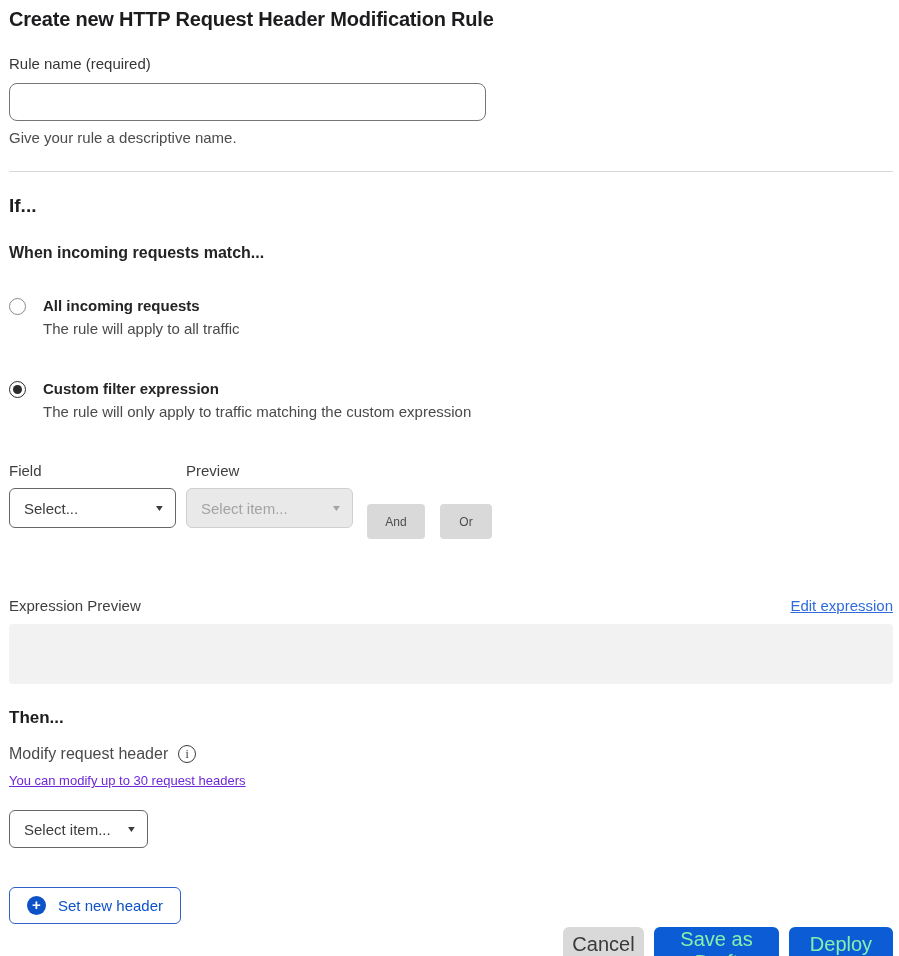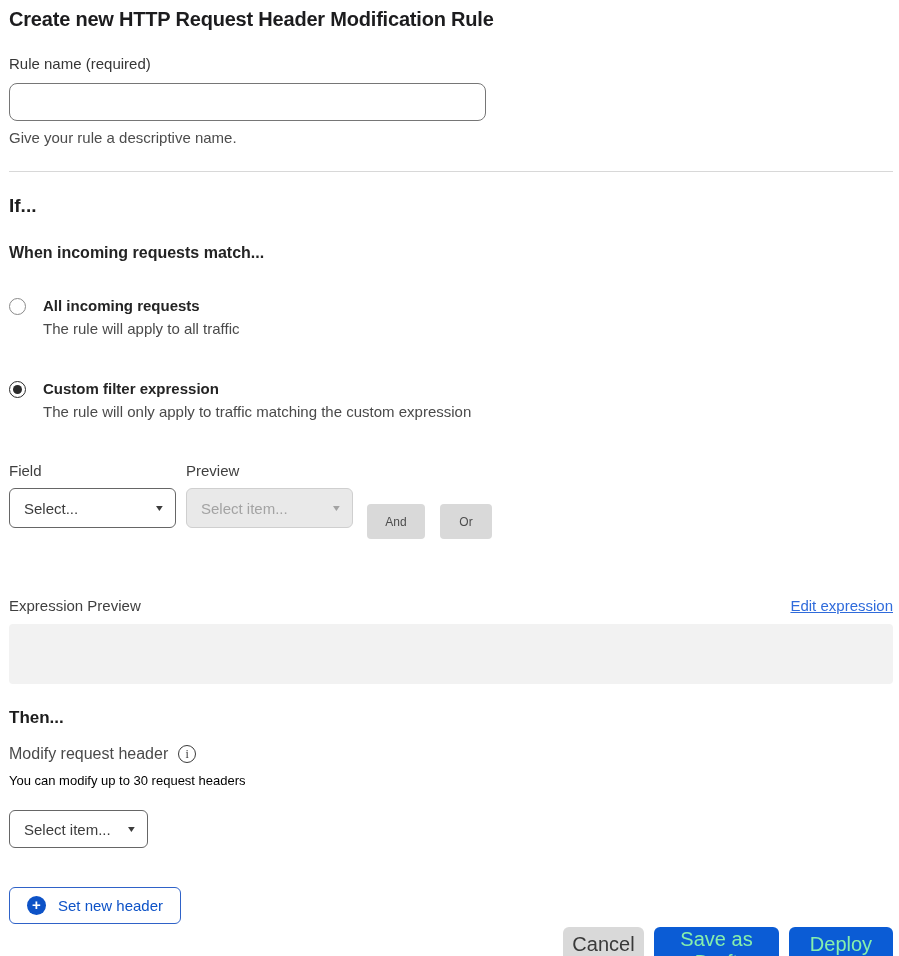--- a/index.html
+++ b/index.html
@@ -94,21 +94,21 @@
 
   .modify-row { margin-top: 17px; display: flex; align-items: center; }
   .modify-label { font-size: 16px; color: #4a4a4a; }
   .info-icon {
     margin-left: 10px; width: 18px; height: 18px;
     border: 1px solid #3a3a3a; border-radius: 50%;
     display: flex; align-items: center; justify-content: center;
     font-size: 12px; color: #3a3a3a; cursor: pointer;
     font-family: "Liberation Serif", serif;
   }
-  .hint-text { margin-top: 10px; font-size: 13px; color: #000000; }
+  .hint-text { margin-top: 10px; font-size: 13px; color: #6d28d9; text-decoration: underline; }
 
   .header-select { margin-top: 22px; width: 139px; height: 38px; }
 
   .set-header-btn {
     margin-top: 39px; width: 172px; height: 37px;
     background: #fff; border: 1px solid #2f62c8; border-radius: 6px;
     color: #0d52c7; font-size: 15px;
     display: flex; align-items: center; justify-content: center;
     font-family: "Liberation Sans", sans-serif; cursor: pointer;
   }

